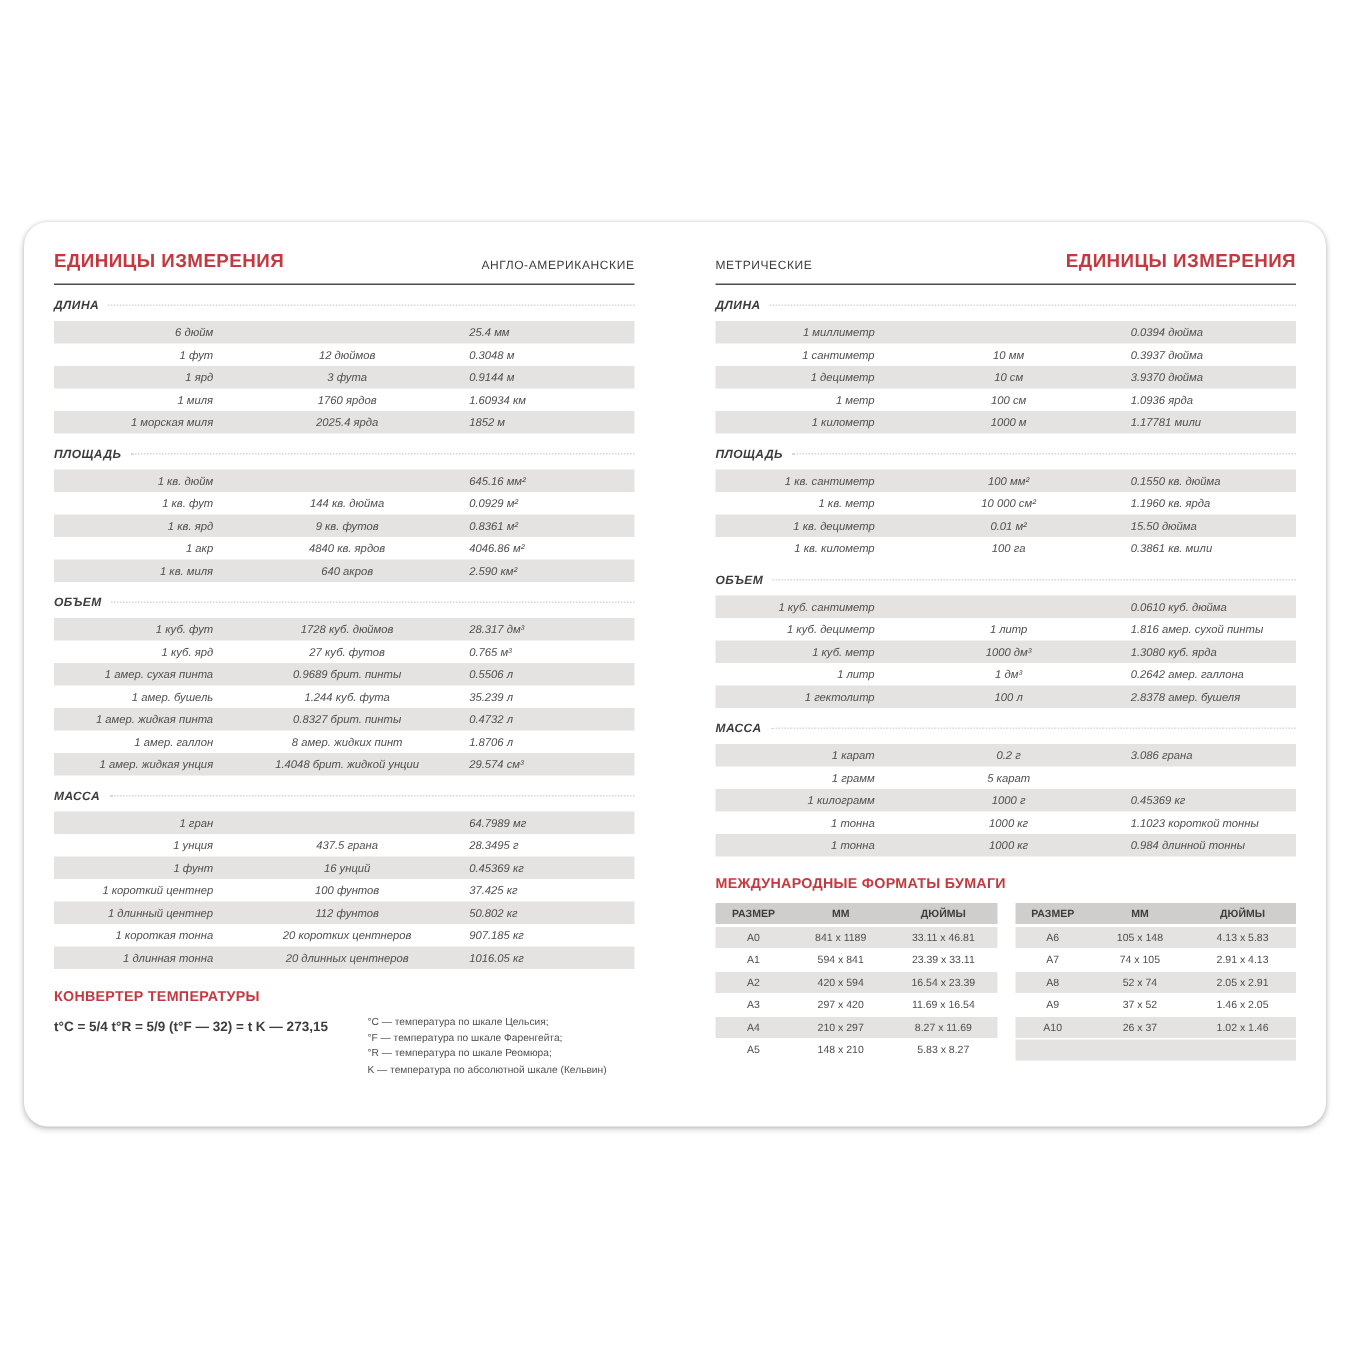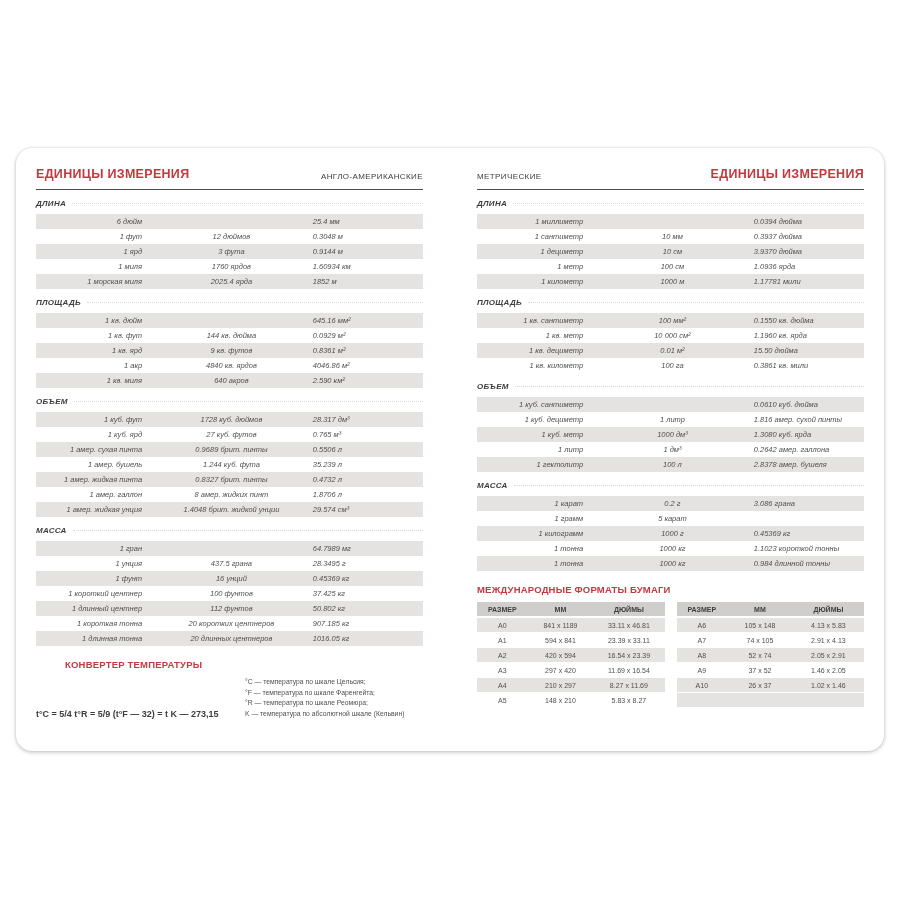--- a/index.html
+++ b/index.html
@@ -39,21 +39,21 @@
   }
   .sec-title::after { content:""; flex:1; border-top:1px dotted #d9d7d4; }
 
   .rows .row { display:flex; align-items:center; height:15px; font-size:7.5px; color:#4f4f4f; }
   .rows .row:nth-child(odd) { background:#e4e3e1; }
   .c1 { width:30%; text-align:right; padding-right:10px; }
   .c2 { width:41%; text-align:center; }
   .c3 { width:29%; text-align:left; padding-left:2px; }
 
   .temp-title, .paper-title { font-size:9.5px; font-weight:bold; margin:13px 0 7px 0; letter-spacing:.2px; }
-  .temp-flex { display:flex;align-items:flex-end; }
+  .temp-flex { display:flex; }
   .temp-formula { width:54%; font-size:9px; font-weight:bold; color:#3d3d3d; padding-top:2px; }
   .temp-notes { width:46%; font-size:6.8px; color:#4f4f4f; line-height:1.55; text-align:left; }
 
   .paper-tables { display:flex; gap:12px; }
   .ptable { flex:1; }
   .prow { display:flex; align-items:center; height:14px; font-size:7px; color:#4f4f4f; margin-bottom:1px; }
   .prow.phead { background:#cfcecc; font-weight:bold; color:#3d3d3d; margin-bottom:2px; }
   .prow:nth-child(even):not(.phead) { background:#e4e3e1; }
   .prow.pempty { background:#e4e3e1; }
   .pc1 { width:27%; text-align:center; }
@@ -215,21 +215,21 @@
               </div>
               <div class="row">
                 <span class="c1">1 длинная тонна</span>
                 <span class="c2">20 длинных центнеров</span>
                 <span class="c3">1016.05 кг</span>
               </div>
             </div>
           </div>
         </div>
       <div>
-        <div class="temp-title accent" style="color: rgb(196, 57, 63); margin-left: 29px;">КОНВЕРТЕР ТЕМПЕРАТУРЫ</div>
+        <div class="temp-title accent" style="color: rgb(196, 57, 63);">КОНВЕРТЕР ТЕМПЕРАТУРЫ</div>
         <div class="temp-flex">
           <div class="temp-formula">t°C = 5/4 t°R = 5/9 (t°F — 32) = t K — 273,15</div>
           <div class="temp-notes" id="temp-notes">
               <div>°C — температура по шкале Цельсия;</div>
               <div>°F — температура по шкале Фаренгейта;</div>
               <div>°R — температура по шкале Реомюра;</div>
               <div>K — температура по абсолютной шкале (Кельвин)</div>
             </div>
         </div>
       </div>

